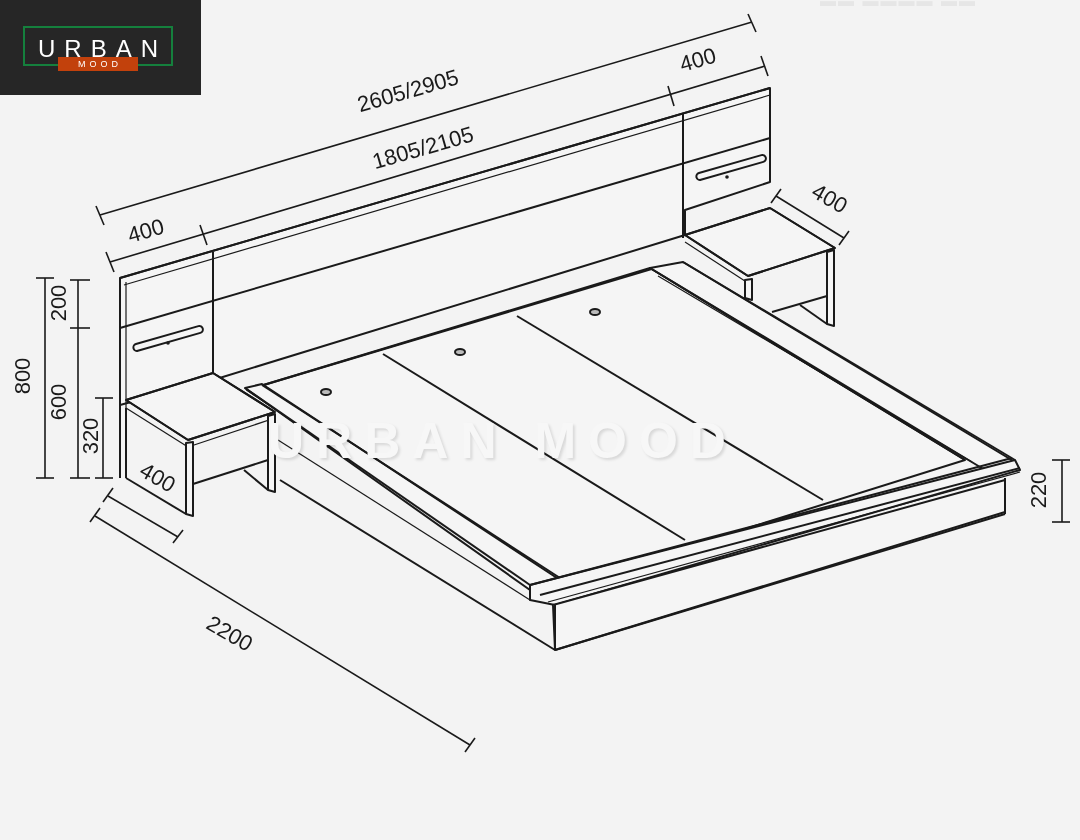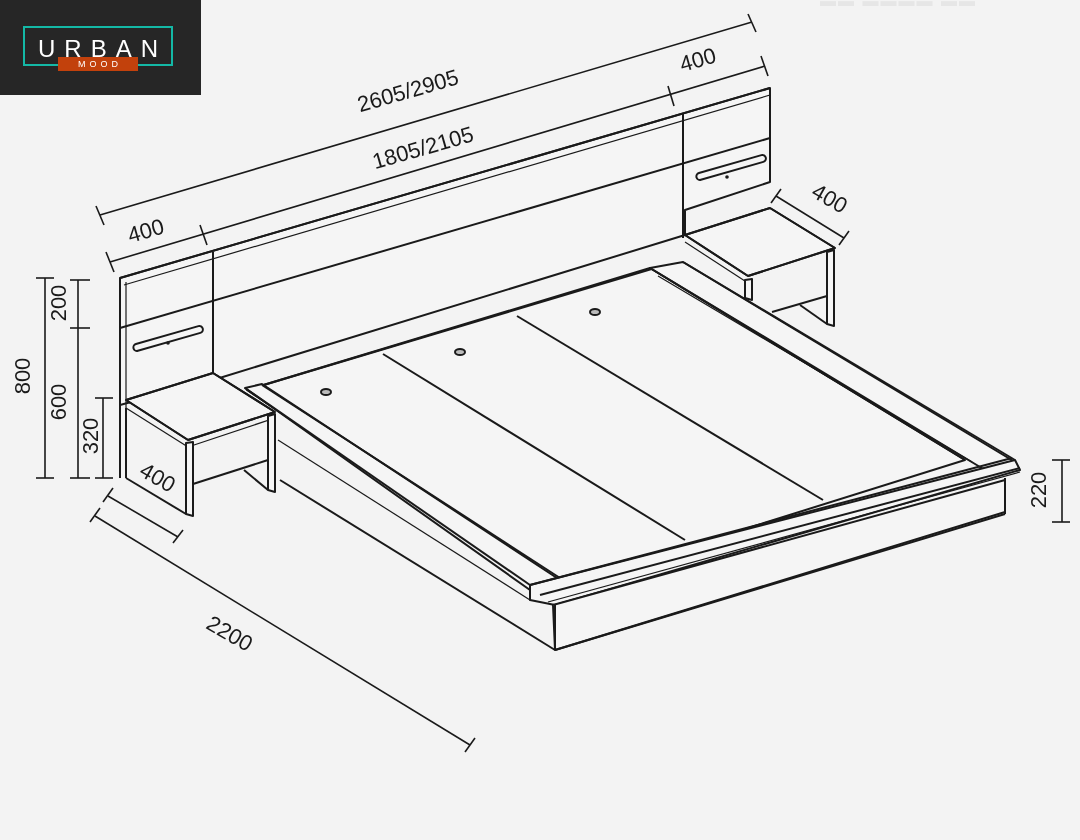--- a/index.html
+++ b/index.html
@@ -9,21 +9,21 @@
     font-family: "Liberation Sans", "DejaVu Sans", sans-serif;
     position: relative;
   }
   #stage { position: absolute; left: 0; top: 0; width: 1080px; height: 840px; }
   .logo {
     position: absolute; left: 0; top: 0; width: 201px; height: 95px;
     background: #262626;
   }
   .logo-frame {
     position: absolute; left: 23px; top: 26px; width: 150px; height: 40px;
-    border: 2px solid #14b8a6; box-sizing: border-box;
+    border: 2px solid #15803d; box-sizing: border-box;
   }
   .logo-word {
     position: absolute; left: 0; top: 7px; width: 100%; text-align: center;
     color: #ffffff; font-size: 24px; letter-spacing: 9px; font-weight: 300;
     padding-left: 9px; box-sizing: border-box;
   }
   .logo-sub {
     position: absolute; left: 58px; top: 57px; width: 80px; height: 14px;
     background: #c2410c; color: #ffffff; font-size: 9px; letter-spacing: 4px;
     text-align: center; line-height: 14px; padding-left: 4px; box-sizing: border-box;
@@ -198,20 +198,21 @@
       <text x="154" y="484" transform="rotate(30 154 484)" text-anchor="middle">400</text>
       <text x="226" y="640" transform="rotate(30 226 640)" text-anchor="middle">2200</text>
       <text x="30" y="376" transform="rotate(-90 30 376)" text-anchor="middle">800</text>
       <text x="66" y="303" transform="rotate(-90 66 303)" text-anchor="middle">200</text>
       <text x="66" y="402" transform="rotate(-90 66 402)" text-anchor="middle">600</text>
       <text x="98" y="436" transform="rotate(-90 98 436)" text-anchor="middle">320</text>
       <text x="1046" y="490" transform="rotate(-90 1046 490)" text-anchor="middle">220</text>
     </g>
   </svg>
 
+  <div class="watermark">URBAN MOOD</div>
 
   <div class="logo">
     <div class="logo-frame">
       <div class="logo-word">URBAN</div>
     </div>
     <div class="logo-sub">MOOD</div>
   </div>
 </div>
 
 </body></html>

